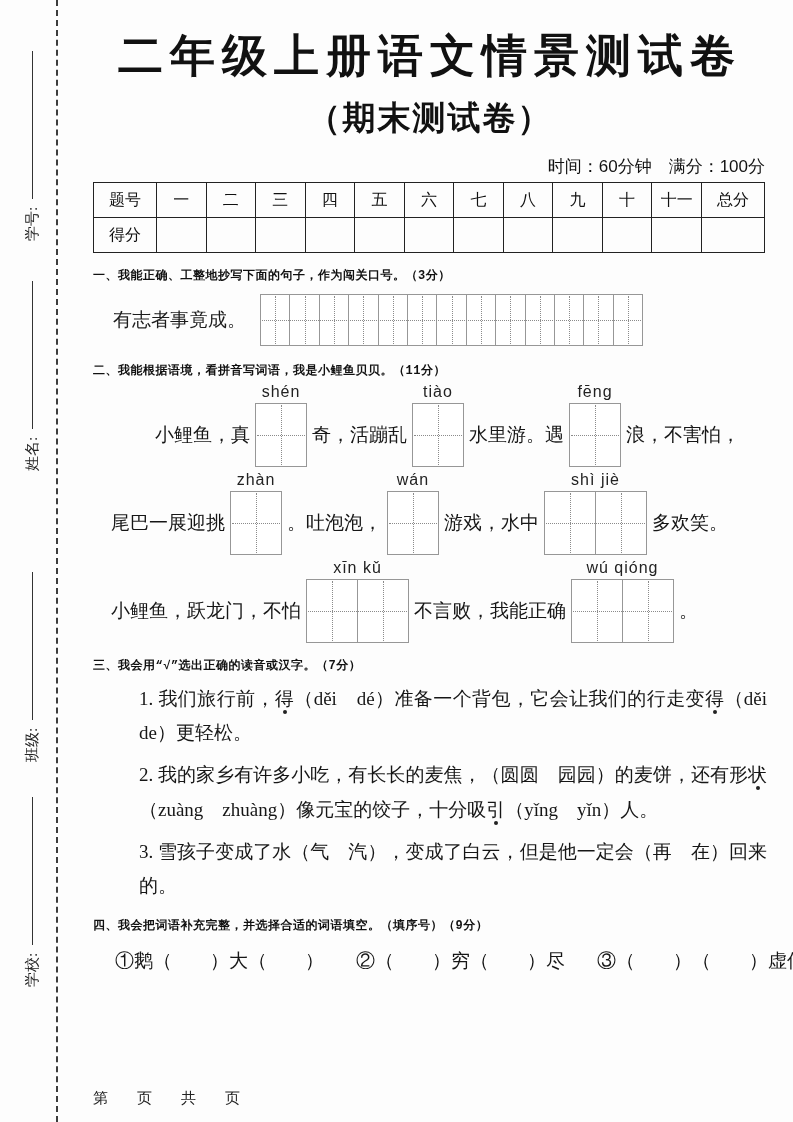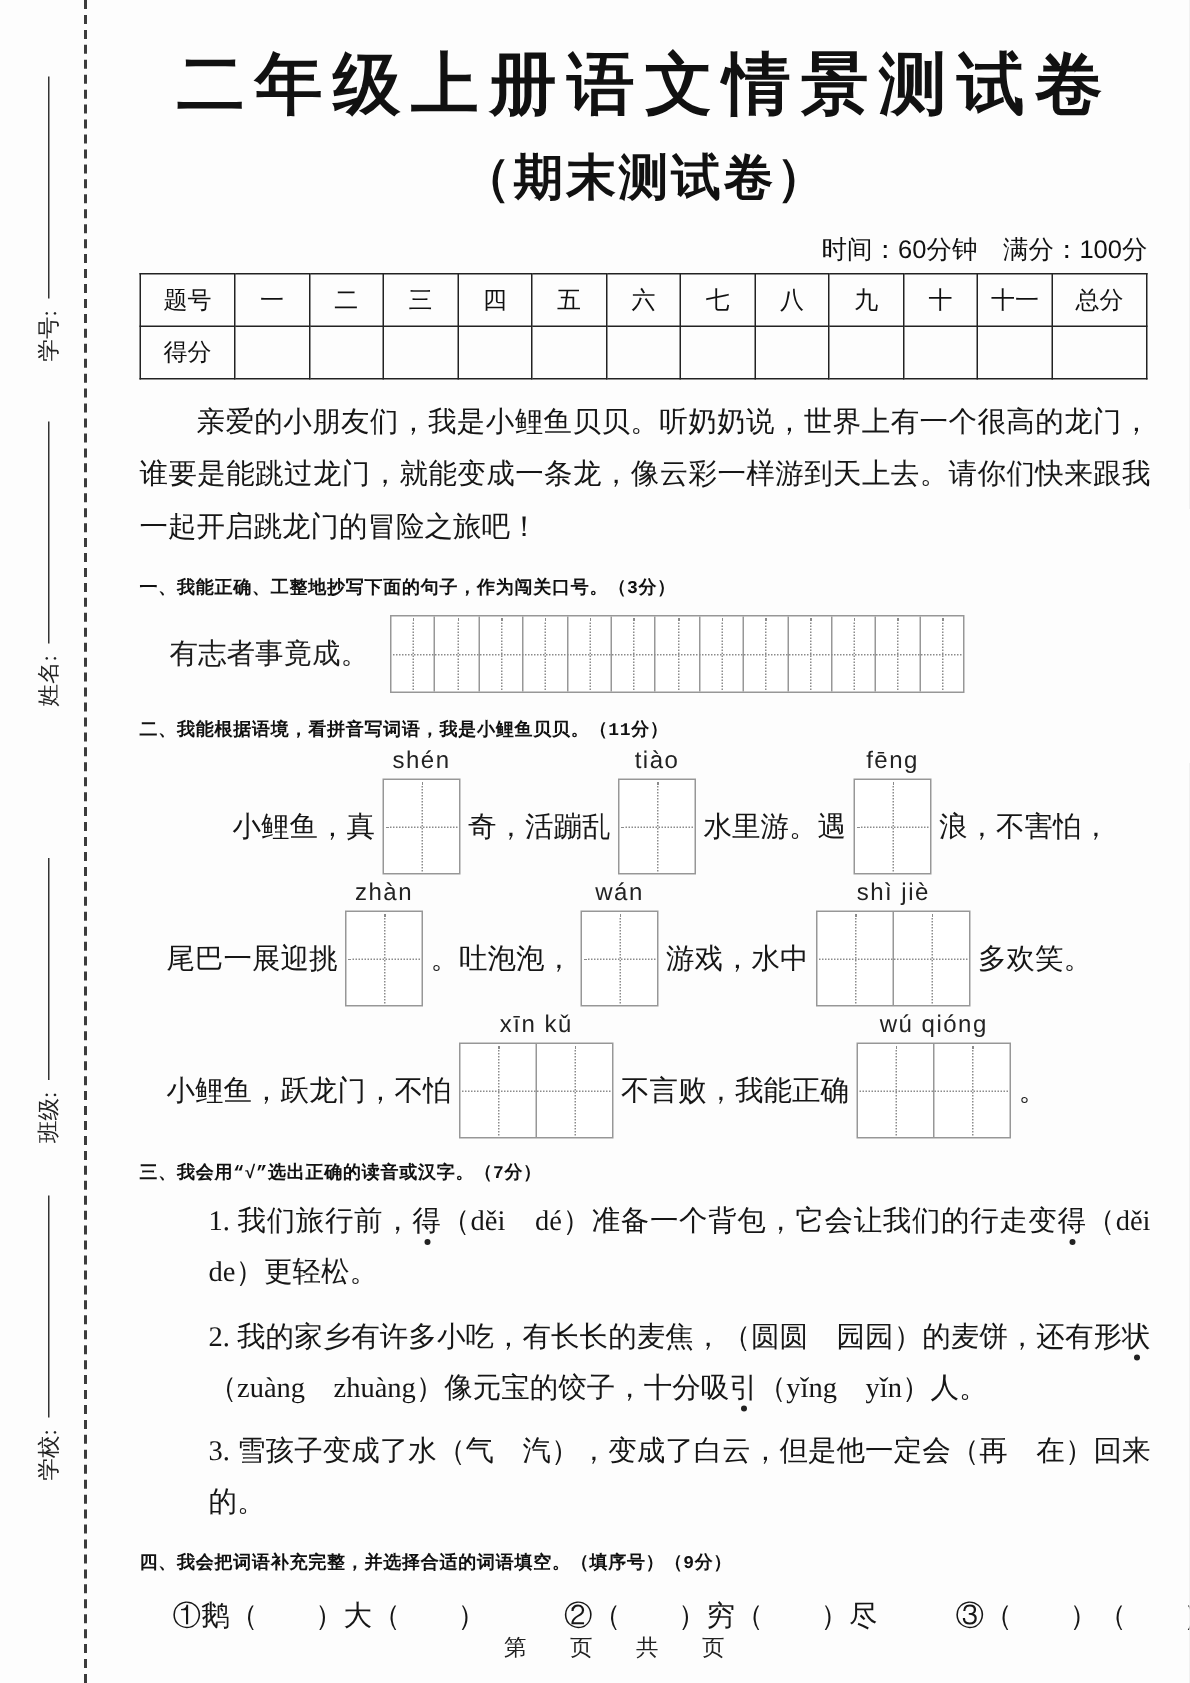--- a/index.html
+++ b/index.html
@@ -90,24 +90,24 @@
   .q3item{
     margin:8px 0 0;padding-left:46px;font-size:19px;line-height:1.8;
     text-align:justify;color:#161616;
   }
   .emph{position:relative;}
   .emph::after{
     content:"";position:absolute;left:50%;bottom:-5px;width:4px;height:4px;
     background:#222;border-radius:50%;transform:translateX(-50%);
   }
   
-  .q4row{display:flex;gap:52px;margin:14px 0 0 22px;font-size:19px;white-space:nowrap;color:#161616;}
+  .q4row{display:flex;gap:32px;margin:14px 0 0 22px;font-size:19px;white-space:nowrap;color:#161616;}
   
   .footer{
-    position:absolute;left:93px;width:640px;bottom:14px;text-align:center;
+    position:absolute;left:93px;width:640px;bottom:14px;
     font-family:"Liberation Sans", sans-serif;
     font-size:15px;letter-spacing:7px;color:#222;
   }
 </style>
 </head>
 <body>
 
 <div class="page">
 
   <div class="binding-line"></div>
@@ -163,21 +163,20 @@
           <td></td>
           <td></td>
           <td></td>
           <td></td>
           <td></td>
           <td class="total"></td>
         </tr>
       </tbody>
     </table>
 
-    <p class="intro">亲爱的小朋友们，我是小鲤鱼贝贝。听奶奶说，世界上有一个很高的龙门，谁要是能跳过龙门，就能变成一条龙，像云彩一样游到天上去。请你们快来跟我一起开启跳龙门的冒险之旅吧！</p>
 
     <div class="qhead">一、我能正确、工整地抄写下面的句子，作为闯关口号。（3分）</div>
     <div class="q1row">
       <span class="sentence">有志者事竟成。</span>
       <span class="tgrid copy-grid">
           <i class="tc"></i>
           <i class="tc"></i>
           <i class="tc"></i>
           <i class="tc"></i>
           <i class="tc"></i>

